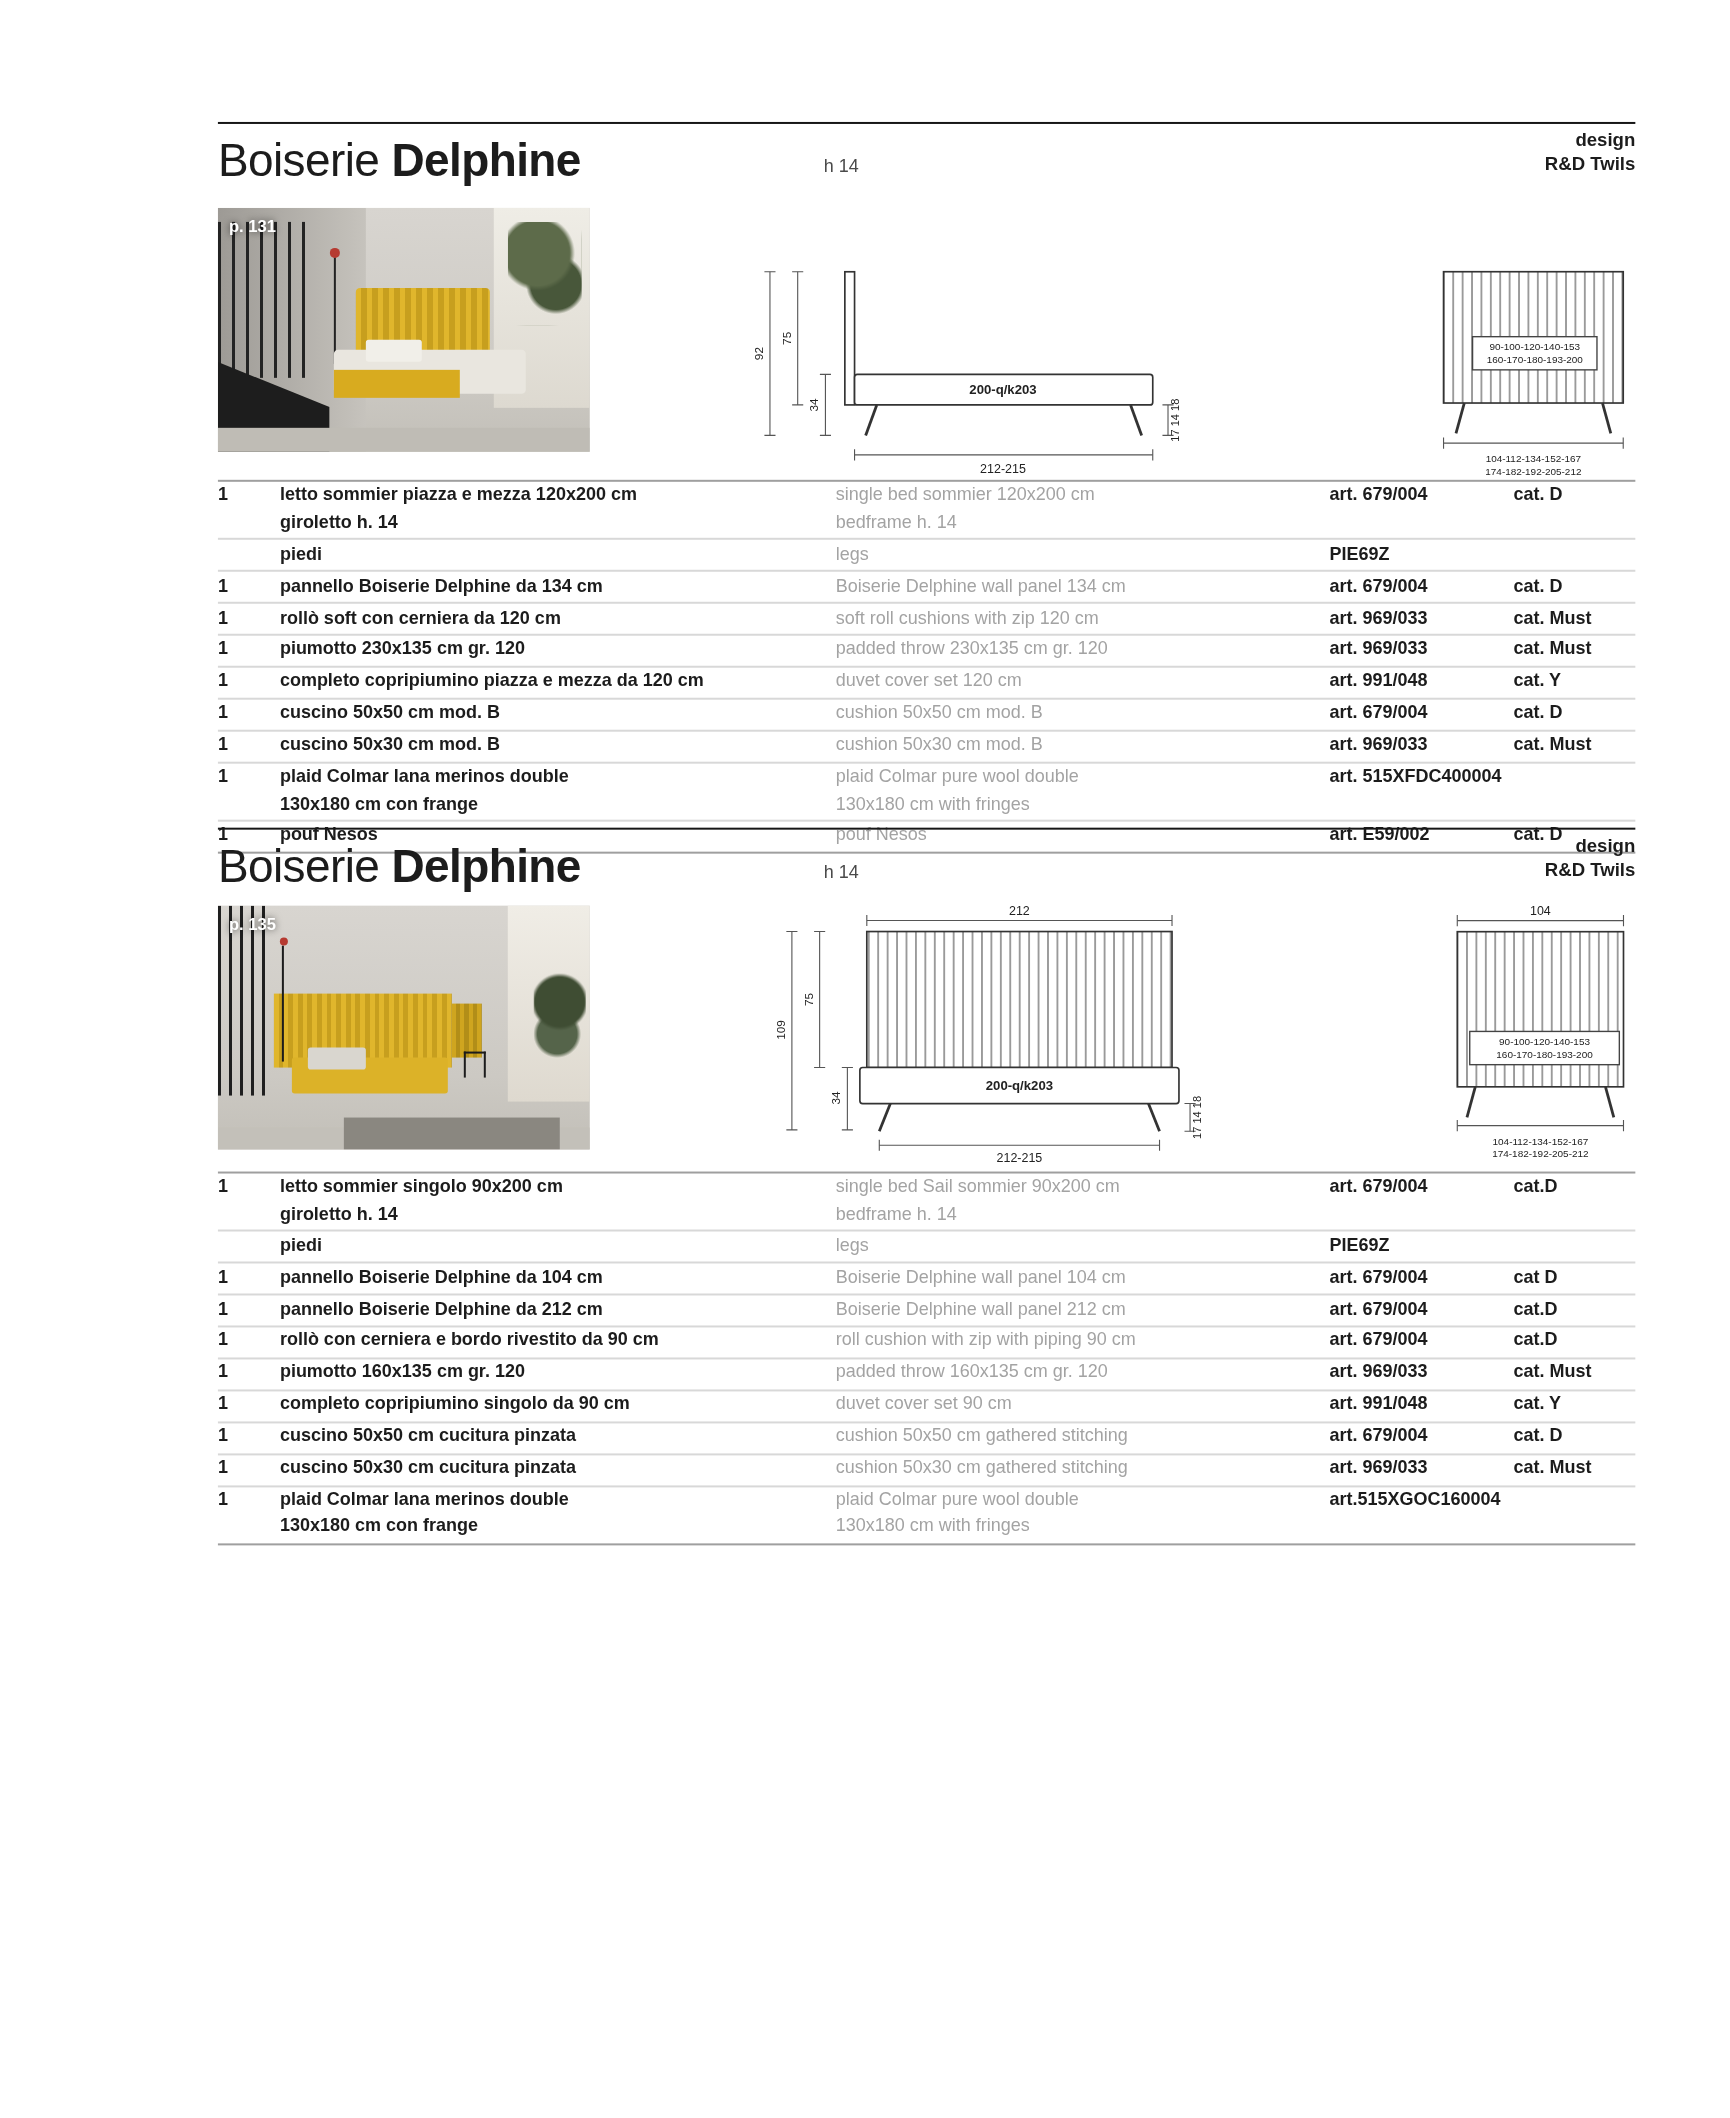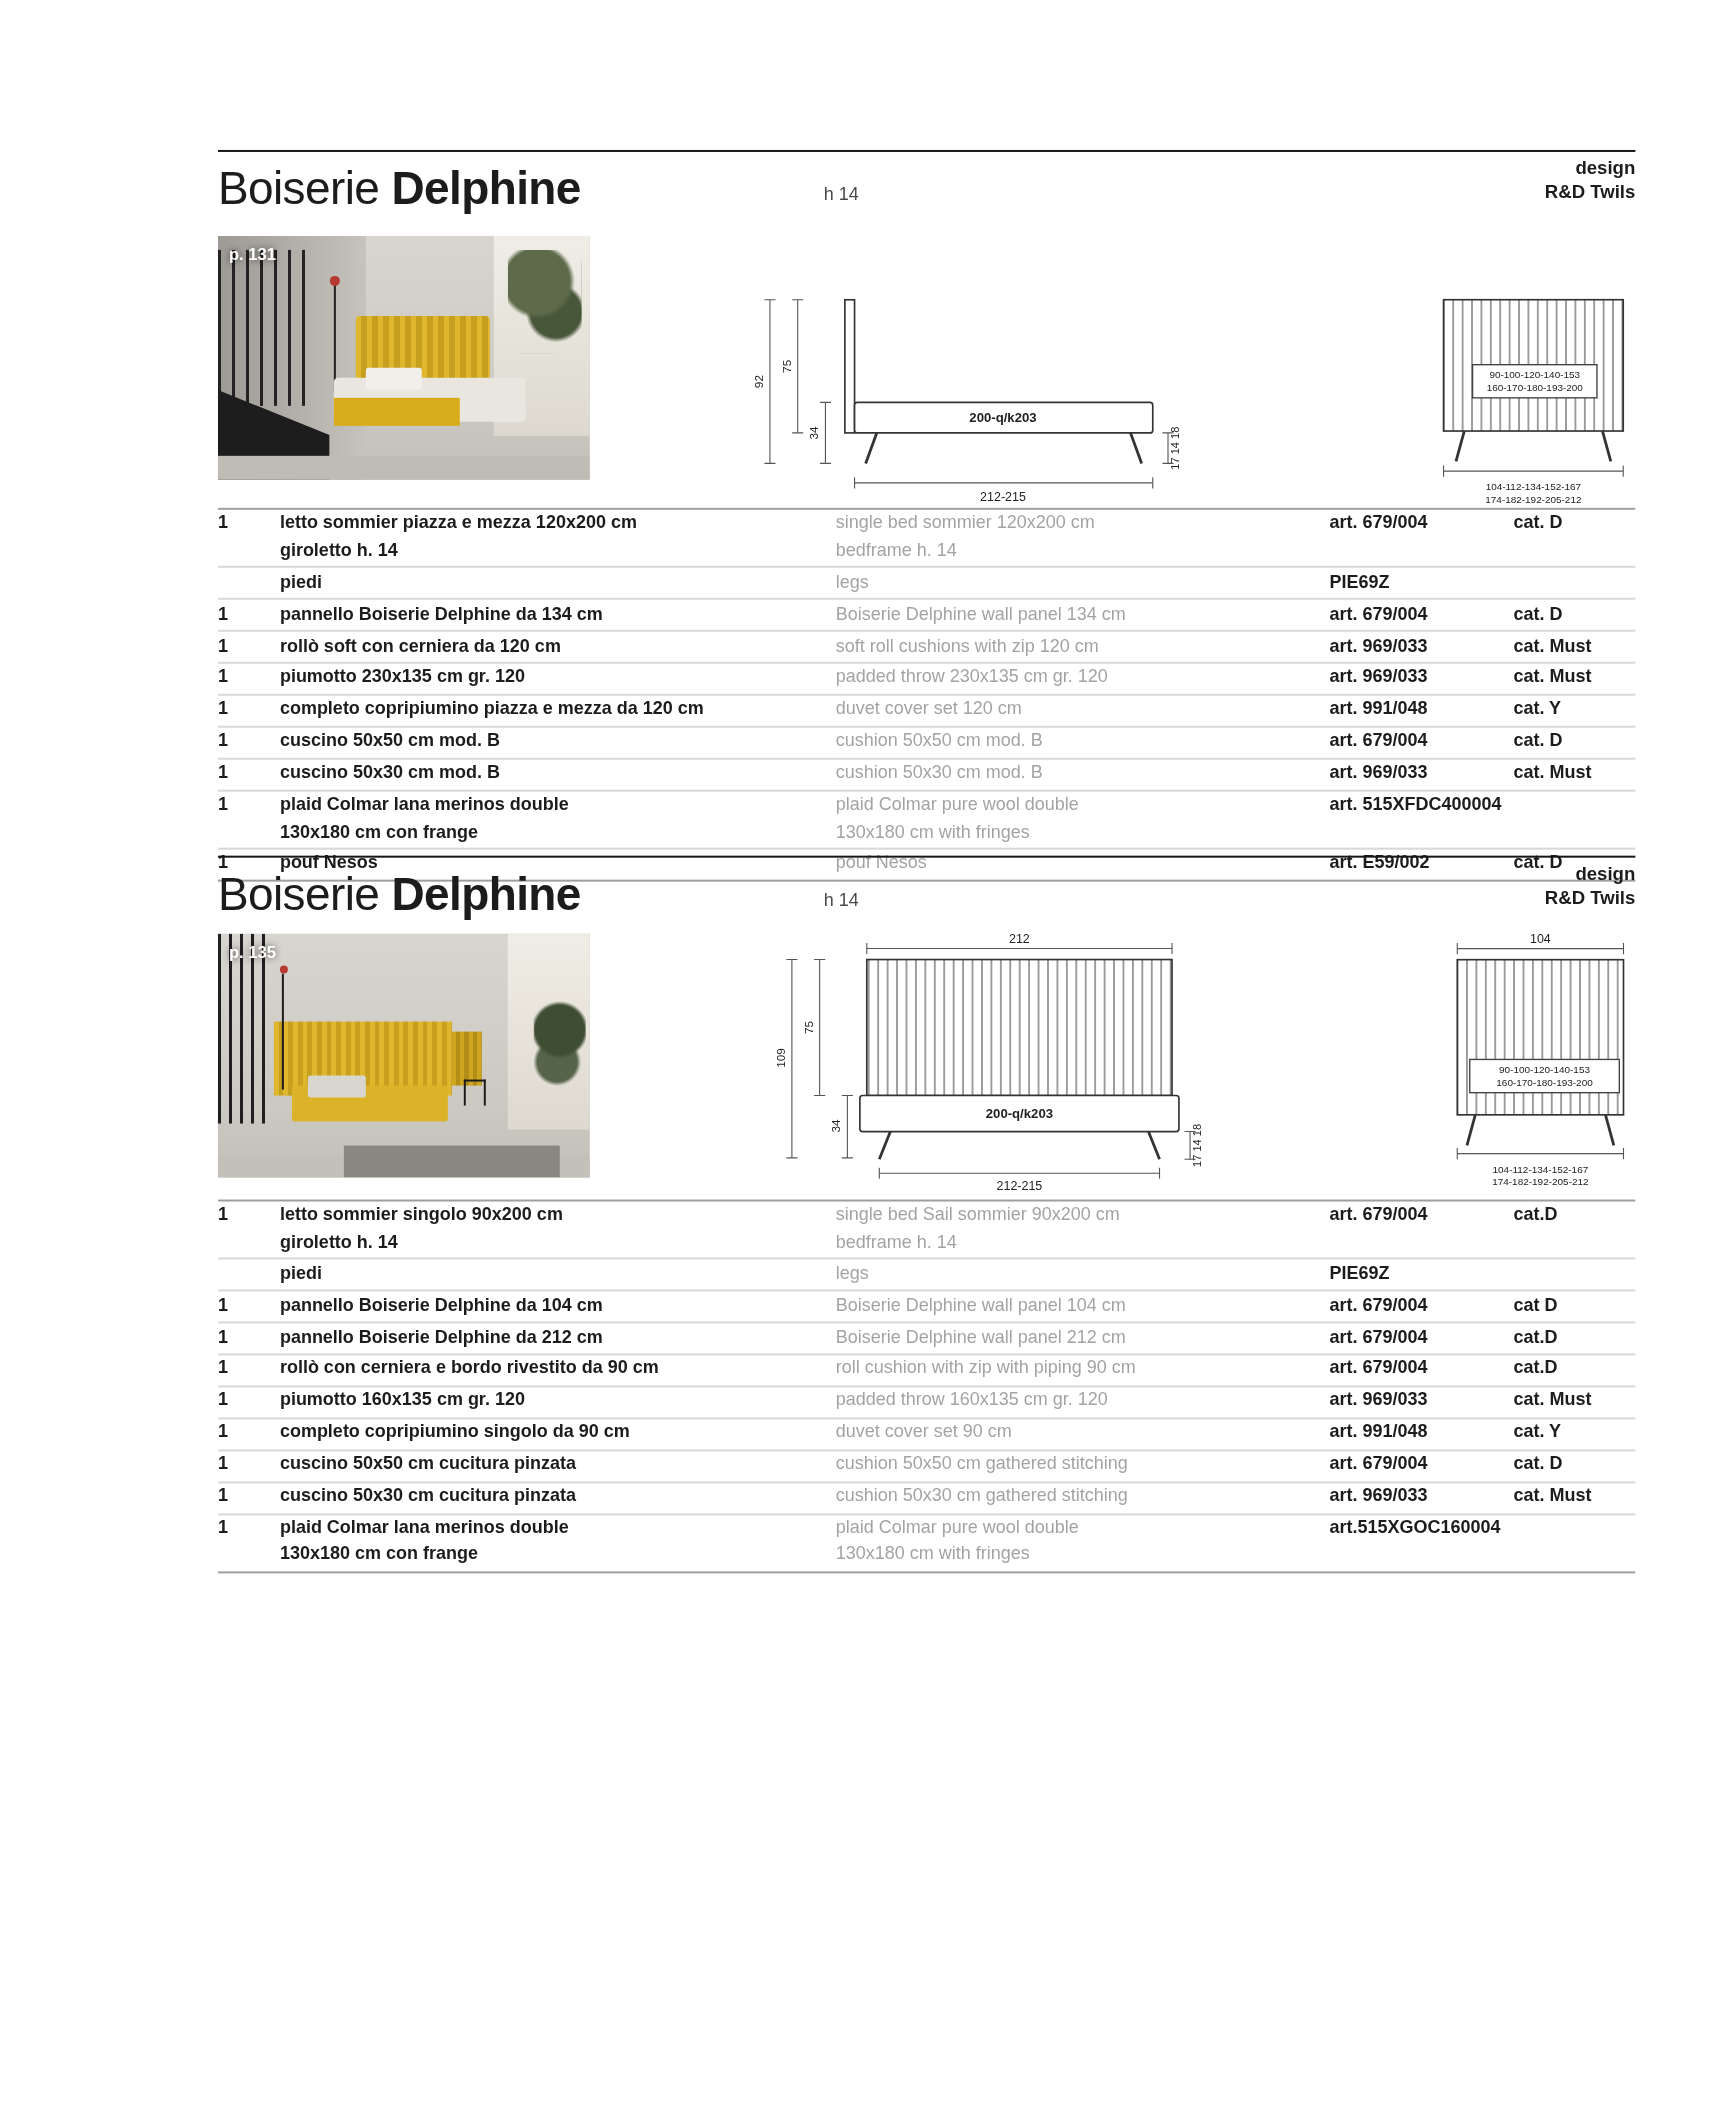--- a/index.html
+++ b/index.html
@@ -1,16 +1,16 @@
 <!DOCTYPE html>
 <html style="font-size:11px"><head>
 <meta charset="utf-8">
 <style>
   html,body{margin:0;padding:0;background:#ffffff;}
-  .viewport{position:relative;width:1731px;height:1645px;overflow:hidden;background:#fff;margin-top:28px;}
+  .viewport{position:relative;width:1731px;height:1645px;overflow:hidden;background:#fff;}
   .page{position:relative;width:866px;height:1060px;background:#fff;
         transform:scale(1.9992);transform-origin:0 0;
         font-family:"Liberation Sans", sans-serif;color:#1c1c1c;}
 
   .section{position:absolute;left:109px;width:709px;}
   .s1{top:61px;}
   .s2{top:414px;}
 
   .rule{position:absolute;left:0;top:0;width:100%;height:1.4px;background:#161616;}
   .title{position:absolute;left:0;top:7px;font-size:23px;line-height:25px;letter-spacing:-0.3px;font-weight:400;white-space:nowrap;}

